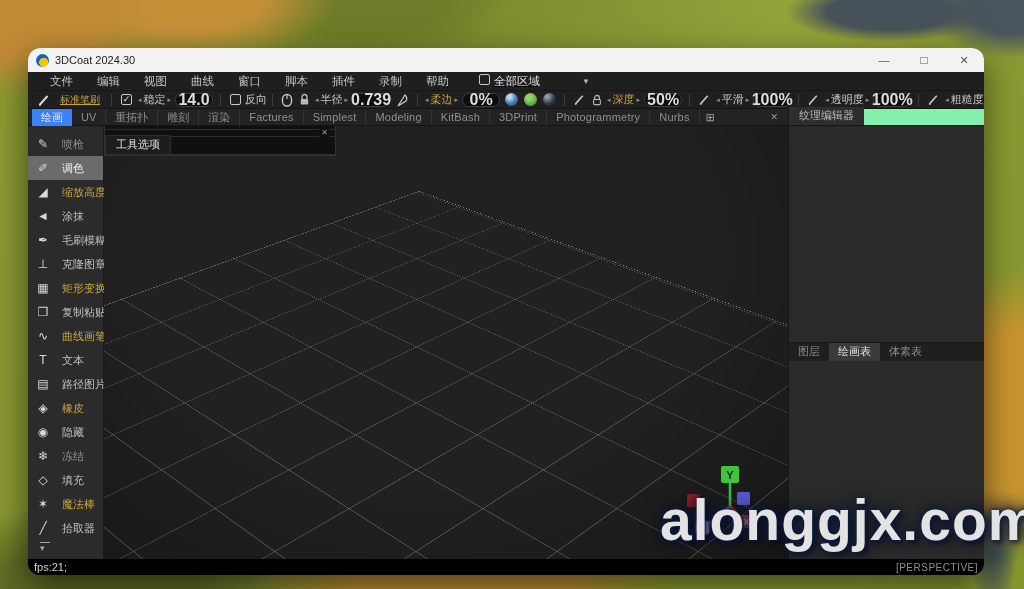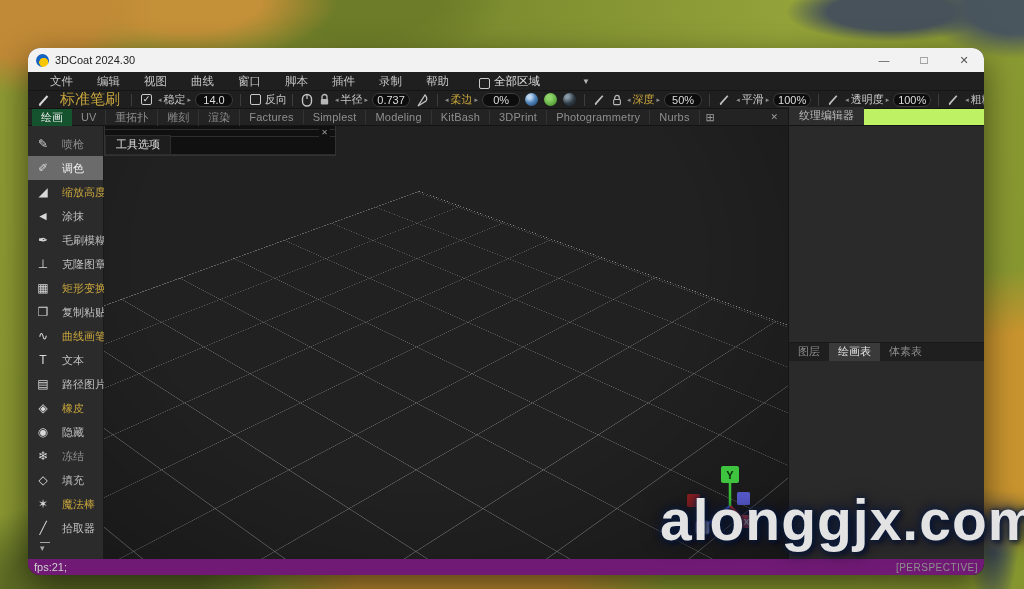--- a/index.html
+++ b/index.html
@@ -37,52 +37,52 @@
   .apptitle { font-size:11px; color:#222; }
   .wincontrols { margin-left:auto; display:flex; align-items:center; height:100%; }
   .wbtn { width:40px; height:100%; display:flex; align-items:center; justify-content:center;
     color:#555; font-size:11px; }
   .wbtn.max { font-size:12px; }
 
   
   .menubar { height:19px; background:#1f1f1f; display:flex; align-items:center; padding:0 10px; flex:none;
     border-bottom:1px solid #161616; }
   .menu-item { font-size:11.5px; color:#c4c4c4; padding:0 12px; }
-  .area-check { display:flex; align-items:flex-end; margin-left:14px; }
+  .area-check { display:flex; align-items:flex-start; margin-left:14px;text-decoration:underline; }
   .dropdown-caret { color:#b5b5b5; font-size:8px; margin-left:42px; }
 
   
   .toolbar { height:18px; background:#1f1f1f; display:flex; align-items:center; padding:0 6px; flex:none;
     border-bottom:1px solid #141414; white-space:nowrap; }
   .tsep { width:1px; height:12px; background:#3d3d3d; margin:0 5px; flex:none; }
   .tlabel { font-size:11px; color:#c8c8c8; }
   .tlabel.accent { color:#c7a43c; }
   .arrow { font-size:7px; color:#8f8f8f; padding:0 2px; }
   .valuebox { min-width:38px; height:14px; background:#0d0d0d; border:1px solid #3c3c3c; border-radius:7px;
-    color:#ddd; font-size:11px; display:inline-flex; align-items:center; justify-content:center;
-    padding:0 6px; margin:0 2px; }
+    color:#ddd; font-size:16px; display:inline-flex; align-items:center; justify-content:center;
+    padding:0 6px; margin:0 2px;font-weight:bold; }
   .checkbox { width:11px; height:11px; border:1.5px solid #c9c9c9; border-radius:2px; display:inline-flex;
     align-items:center; justify-content:center; font-size:9px; color:#e8e8e8; margin:0 4px; flex:none; }
   .checkbox i { font-style:normal; line-height:1; }
-  .brushname { font-size:15px; color:#c7a43c; margin:9px 6px; }
+  .brushname { font-size:10px; color:#c7a43c; margin:9px 6px;text-decoration:underline; }
   .ticonsvg { margin:0 3px; flex:none; display:inline-flex; }
   .sphere { width:13px; height:13px; border-radius:50%; margin:0 3px; flex:none; }
   .sphere.blue  { background:radial-gradient(circle at 35% 30%, #bcd6f0 0 15%, #4a7fb5 50%, #1e3f63); }
   .sphere.green { background:radial-gradient(circle at 40% 35%, #8fd46a 0 20%, #57a33a 70%); }
   .sphere.dark  { background:radial-gradient(circle at 32% 28%, #8a9aa8 0 12%, #2e3a44 55%, #161e25); }
 
   
   .body-row { flex:1; display:flex; min-height:0; }
   .left-col { width:760px; display:flex; flex-direction:column; flex:none; }
 
   
   .tabbar { height:17px; background:#232323; display:flex; align-items:center; padding:0 4px; flex:none;
     border-bottom:1px solid #141414; }
   .tab { font-size:11px; color:#8f8f8f; padding:1px 9px; border-right:1px solid #333; }
-  .tab.active { background:#14532d; color:#ececec; border-right:none; }
+  .tab.active { background:#3b82f6; color:#ececec; border-right:none; }
   .tab.en { letter-spacing:.2px; }
   .tab-add { color:#9a9a9a; font-size:11px; padding:0 6px; }
   .tab-close { margin-left:auto; color:#9a9a9a; font-size:9px; padding:0 6px; }
 
   .main-row { flex:1; display:flex; min-height:0; }
 
   
   .sidebar { width:76px; background:#2b2b2b; flex:none; padding-top:6px; display:flex; flex-direction:column;
     border-right:1px solid #1a1a1a; }
   .tool-row { height:24px; display:flex; align-items:center; padding-left:7px; flex:none; }
@@ -125,31 +125,31 @@
   .warning { position:absolute; left:240px; top:410px; z-index:6;
     border:1px solid #9aa2a8; background:#1c1c1c; color:#dcdcdc;
     font-size:11.5px; padding:3px 15px; white-space:nowrap; }
 
   
   .gizmo { position:absolute; left:556px; top:334px; z-index:4; }
 
   
   .right-panel { width:196px; flex:none; display:flex; flex-direction:column; background:#242424;
     border-left:1px solid #161616; }
-  .rp-tabrow { height:17px; background:#bef264; display:flex; align-items:flex-end; flex:none;
+  .rp-tabrow { height:17px; background:#86efac; display:flex; align-items:flex-end; flex:none;
     border-bottom:1px solid #141414;text-align:right; }
   .rp-toptab { font-size:11px; color:#b9b9b9; background:#2e2e2e; padding:1px 10px 2px; }
   .rp-content { height:217px; background:#2a2a2a; flex:none; border-bottom:1px solid #191919; }
   .rp-tabs { height:18px; background:#1f1f1f; display:flex; align-items:flex-end; flex:none; }
   .rp-tab { font-size:11px; color:#8c8c8c; padding:1px 9px 2px; }
   .rp-tab.active { background:#3a3a3a; color:#e4e4e4; }
   .rp-content2 { flex:1; background:#2a2a2a; }
 
   
-  .statusbar { height:16px; background:#701a75; display:flex; align-items:center; padding:0 6px; flex:none;text-align:center; }
+  .statusbar { height:16px; background:#000000; display:flex; align-items:center; padding:0 6px; flex:none;text-align:center; }
   .fps { font-size:11px; color:#cfcfcf; }
   .persp-label { margin-left:auto; font-size:10px; color:#8f8f8f; letter-spacing:.5px; }
 
   
   .watermark { position:absolute; left:660px; top:487px; z-index:50; font-size:57px; font-weight:800;
     letter-spacing:1px; color:#e3e3e3; white-space:nowrap;
     text-shadow:0 0 4px rgba(12,28,64,.95), 0 0 10px rgba(12,28,64,.85),
                 0 0 20px rgba(6,16,42,.8), 3px 3px 5px rgba(5,10,30,.6); }
 
   svg { display:block; }
@@ -216,21 +216,21 @@
     </span>
     <span class="ticonsvg">
       <svg width="11" height="13" viewBox="0 0 11 13">
           <path d="M3 6 V4 a2.5 2.5 0 0 1 5 0 V6" fill="none" stroke="#b8b8b8" stroke-width="1.4"></path>
           <rect x="1.8" y="6" width="7.4" height="5.6" rx="1" fill="#b8b8b8"></rect>
         </svg>
     </span>
     <span class="arrow">◂</span>
     <span class="tlabel">半径</span>
     <span class="arrow">▸</span>
-    <span class="valuebox">0.737</span>
+    <span class="valuebox">0.739</span>
     <span class="ticonsvg">
       <svg width="14" height="14" viewBox="0 0 14 14">
           <path d="M3 13 L10 2 Q13 5 11 8 Z" fill="none" stroke="#c4c4c4" stroke-width="1.3"></path>
         </svg>
     </span>
     <span class="tsep"></span>
     <span class="arrow">◂</span>
     <span class="tlabel accent">柔边</span>
     <span class="arrow">▸</span>
     <span class="valuebox">0%</span>

